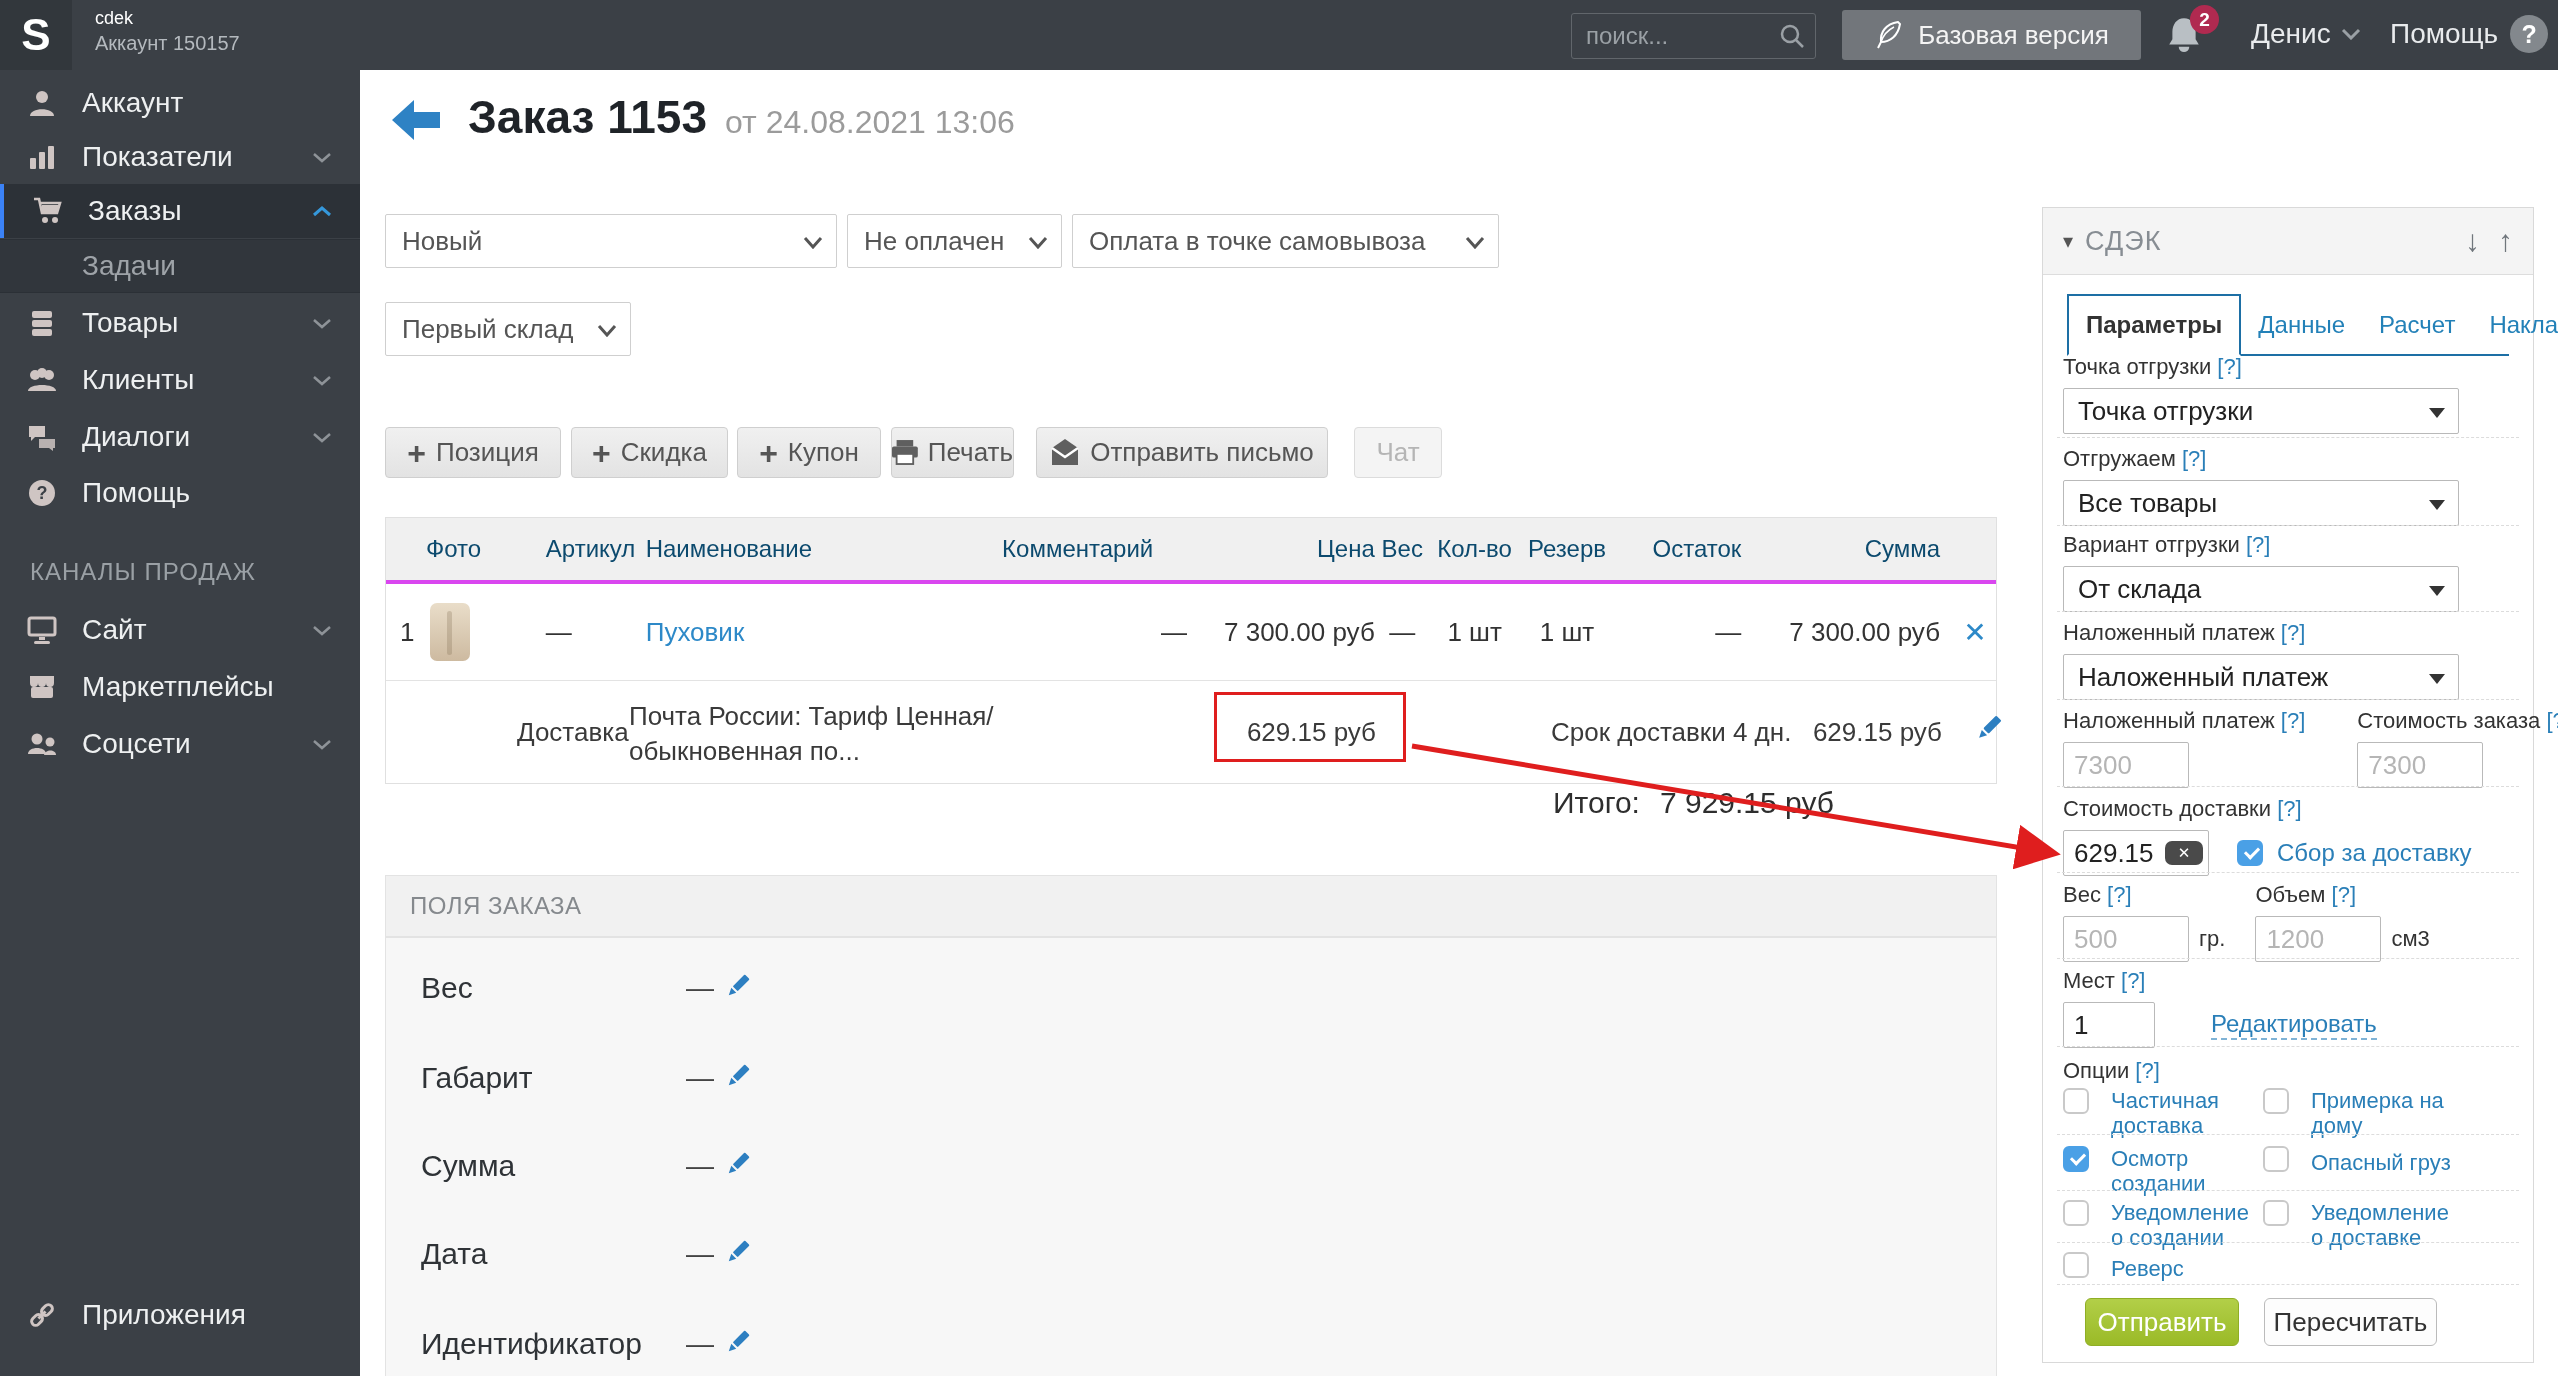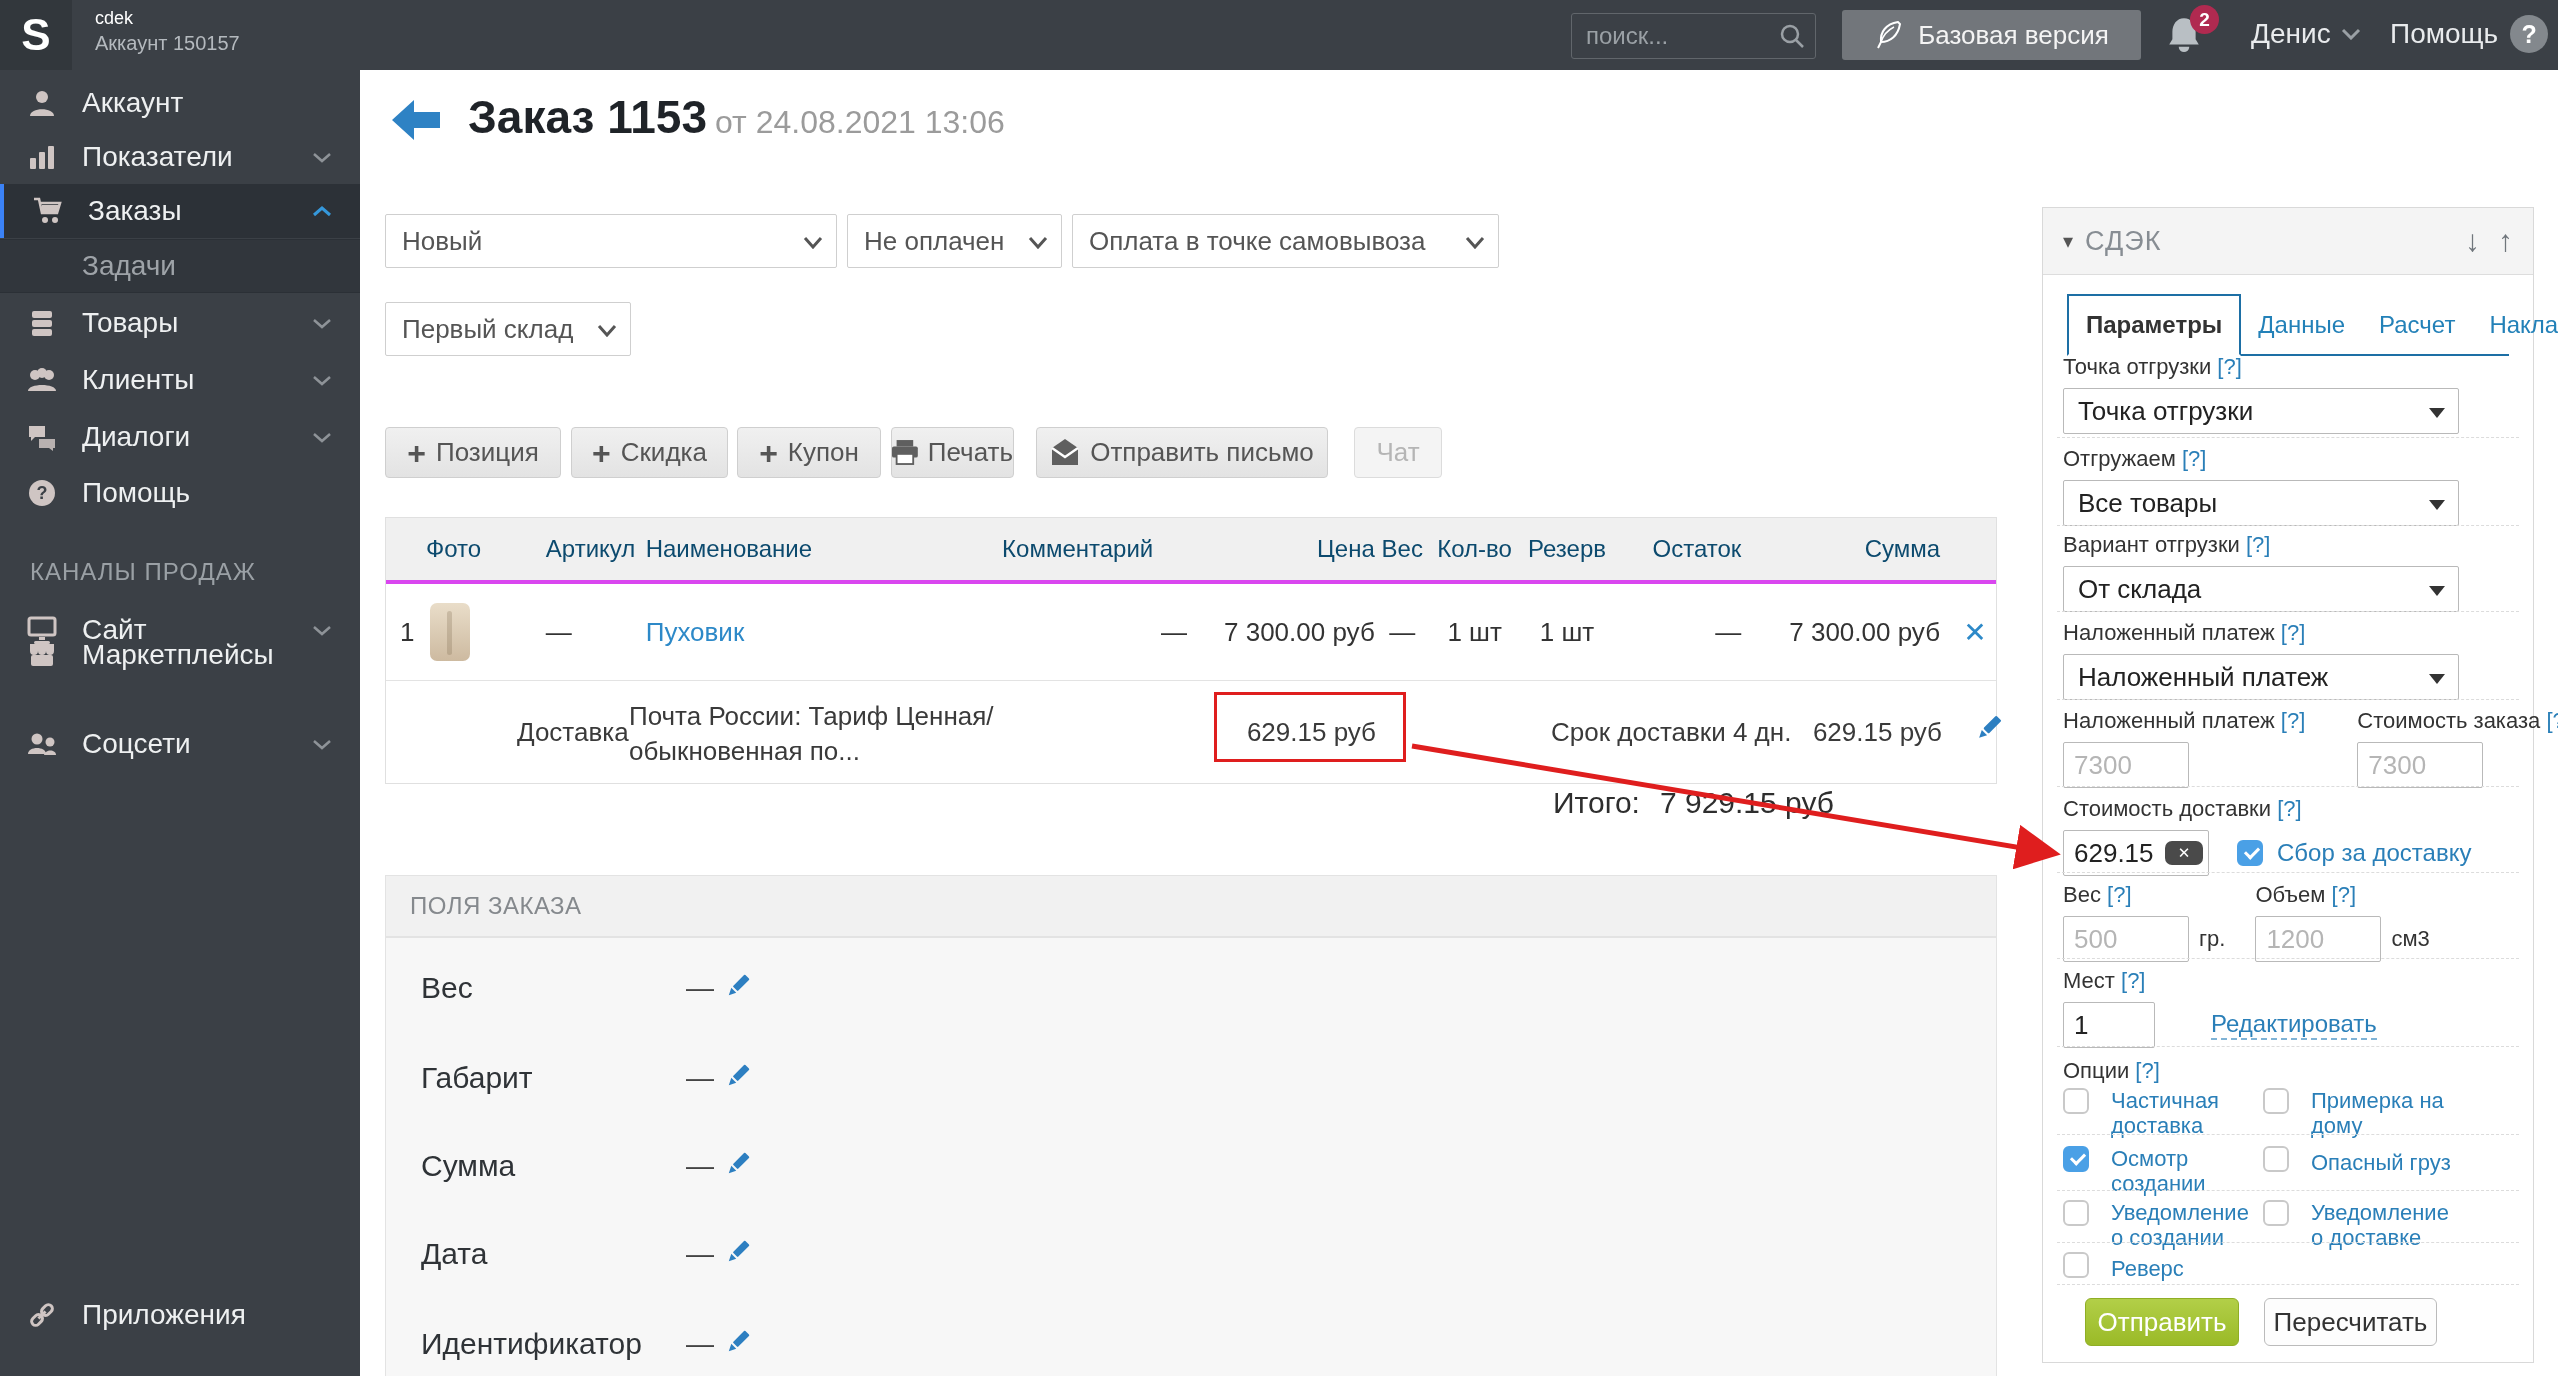--- a/index.html
+++ b/index.html
@@ -33,21 +33,21 @@
          box-sizing:border-box;color:#eef0f1;font-size:28px;cursor:pointer}
   .sicon{width:32px;display:flex;justify-content:center;margin-right:24px}
   .schev{margin-left:auto;margin-right:28px;display:flex}
   .sitem.active{background:#2c3137;border-left:4px solid #3b82f6;padding-left:28px}
   .sitem.sub{background:#31363c;border-top:1px solid #2b3036;border-bottom:1px solid #2b3036;color:#9ea3a8;
              padding-left:82px}
   .ssection{position:absolute;left:30px;color:#9aa0a5;font-size:24px;letter-spacing:1px}
   
   .main{position:absolute;left:360px;top:70px;right:0;bottom:0;background:#fff}
   .back{position:absolute;left:32px;top:30px;cursor:pointer}
-  .title-row{position:absolute;left:108px;top:20px;display:flex;align-items:baseline;gap:8px;white-space:nowrap}
+  .title-row{position:absolute;left:108px;top:20px;display:flex;align-items:baseline;gap:18px;white-space:nowrap}
   .ptitle{font-size:46px;font-weight:bold;color:#1f2328}
   .pdate{font-size:32px;color:#9b9b9b}
   .sel{position:absolute;height:54px;border:1px solid #cfcfcf;background:#fff;border-radius:2px;box-sizing:border-box;
        display:flex;align-items:center;padding:0 46px 0 16px;font-size:26px;color:#555;cursor:pointer}
   .sel svg{position:absolute;right:13px;top:21px}
   .tbtn{position:absolute;top:357px;height:51px;border:1px solid #cfcfcf;border-radius:4px;box-sizing:border-box;
         background:linear-gradient(#f0f0f0,#e3e3e3);display:flex;align-items:center;justify-content:center;gap:10px;
         font-size:26px;color:#555;cursor:pointer}
   .tbtn .plus{font-size:32px;font-weight:bold;color:#555;line-height:1}
   .tbtn.disabled{background:#f4f4f4;border-color:#dcdcdc;color:#b5b5b5;cursor:default}
@@ -283,21 +283,21 @@
           <rect x="7" y="26" width="16" height="3" rx="1.5" fill="#cfc5c3"></rect>
         </svg>
       </span>
     <span>Сайт</span>
     <span class="schev">
         <svg width="20" height="11" viewBox="0 0 20 11">
           <path d="M2 2 L10 9 L18 2" stroke="#8e9398" stroke-width="2.5" fill="none"></path>
         </svg>
       </span>
   </div>
-  <div class="sitem" style="top:558px">
+  <div class="sitem" style="top:590px">
     <span class="sicon">
         <svg width="30" height="30" viewBox="0 0 30 30" fill="#cfc5c3">
           <path d="M3 11 V4 H27 V11 a4 4 0 0 1 -8 0 a4 4 0 0 1 -8 0 a4 4 0 0 1 -8 0 Z"></path>
           <rect x="4" y="15" width="22" height="11" rx="2"></rect>
         </svg>
       </span>
     <span>Маркетплейсы</span>
   </div>
   <div class="sitem" style="top:647px">
     <span class="sicon">

